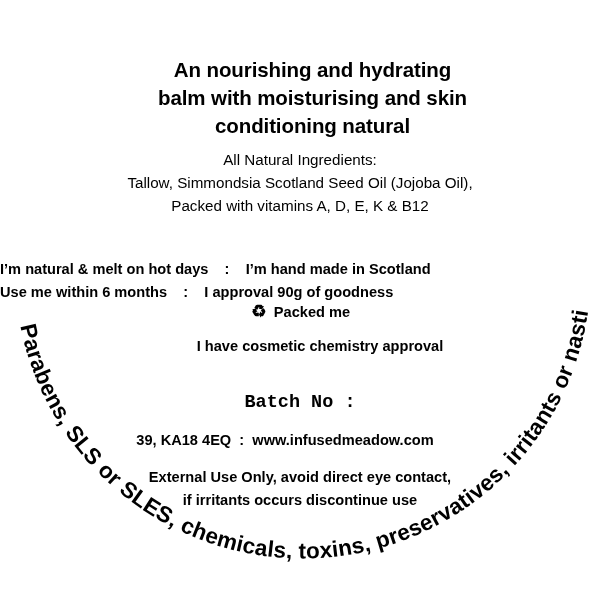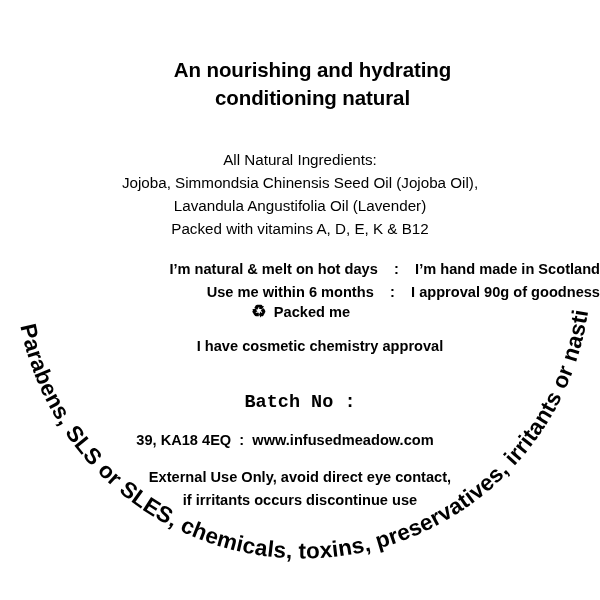--- a/index.html
+++ b/index.html
@@ -48,21 +48,21 @@
     line-height: 23px;
   }
   .ingredients .ing-line { display: block; }
 
   
   .facts {
     position: absolute;
     top: 258px;
     left: 0;
     width: 600px;
-    text-align: right;
+    text-align: left;
     font-size: 14.6px;
     font-weight: bold;
     line-height: 23px;
   }
   .facts-row {
     display: block;
     white-space: pre;
   }
   .facts-sep { display: inline; }
 
@@ -161,27 +161,27 @@
     letter-spacing: 0.2px;
   }
 </style>
 </head>
 <body>
 
 <div class="label-canvas">
 
   <div class="headline">
     <span class="hl-line">An nourishing and hydrating</span>
+    <span class="hl-line">balm with moisturising and skin</span>
     <span class="hl-line">conditioning natural</span>
   </div>
 
   <div class="ingredients">
     <span class="ing-line">All Natural Ingredients:</span>
-    <span class="ing-line">Jojoba, Simmondsia Chinensis Seed Oil (Jojoba Oil),</span>
-    <span class="ing-line">Lavandula Angustifolia Oil (Lavender)</span>
+    <span class="ing-line">Tallow, Simmondsia Scotland Seed Oil (Jojoba Oil),</span>
     <span class="ing-line">Packed with vitamins A, D, E, K &amp; B12</span>
   </div>
 
   <div class="facts">
     <span class="facts-row"><span>I’m natural &amp; melt on hot days</span><span class="facts-sep">&nbsp;&nbsp;&nbsp;&nbsp;:&nbsp;&nbsp;&nbsp;&nbsp;</span><span>I’m hand made in Scotland</span></span>
     <span class="facts-row"><span>Use me within 6 months</span><span class="facts-sep">&nbsp;&nbsp;&nbsp;&nbsp;:&nbsp;&nbsp;&nbsp;&nbsp;</span><span>I approval 90g of goodness</span></span>
   </div>
 
   <div class="recycle-line">
     <span class="recycle-icon">♻</span>

